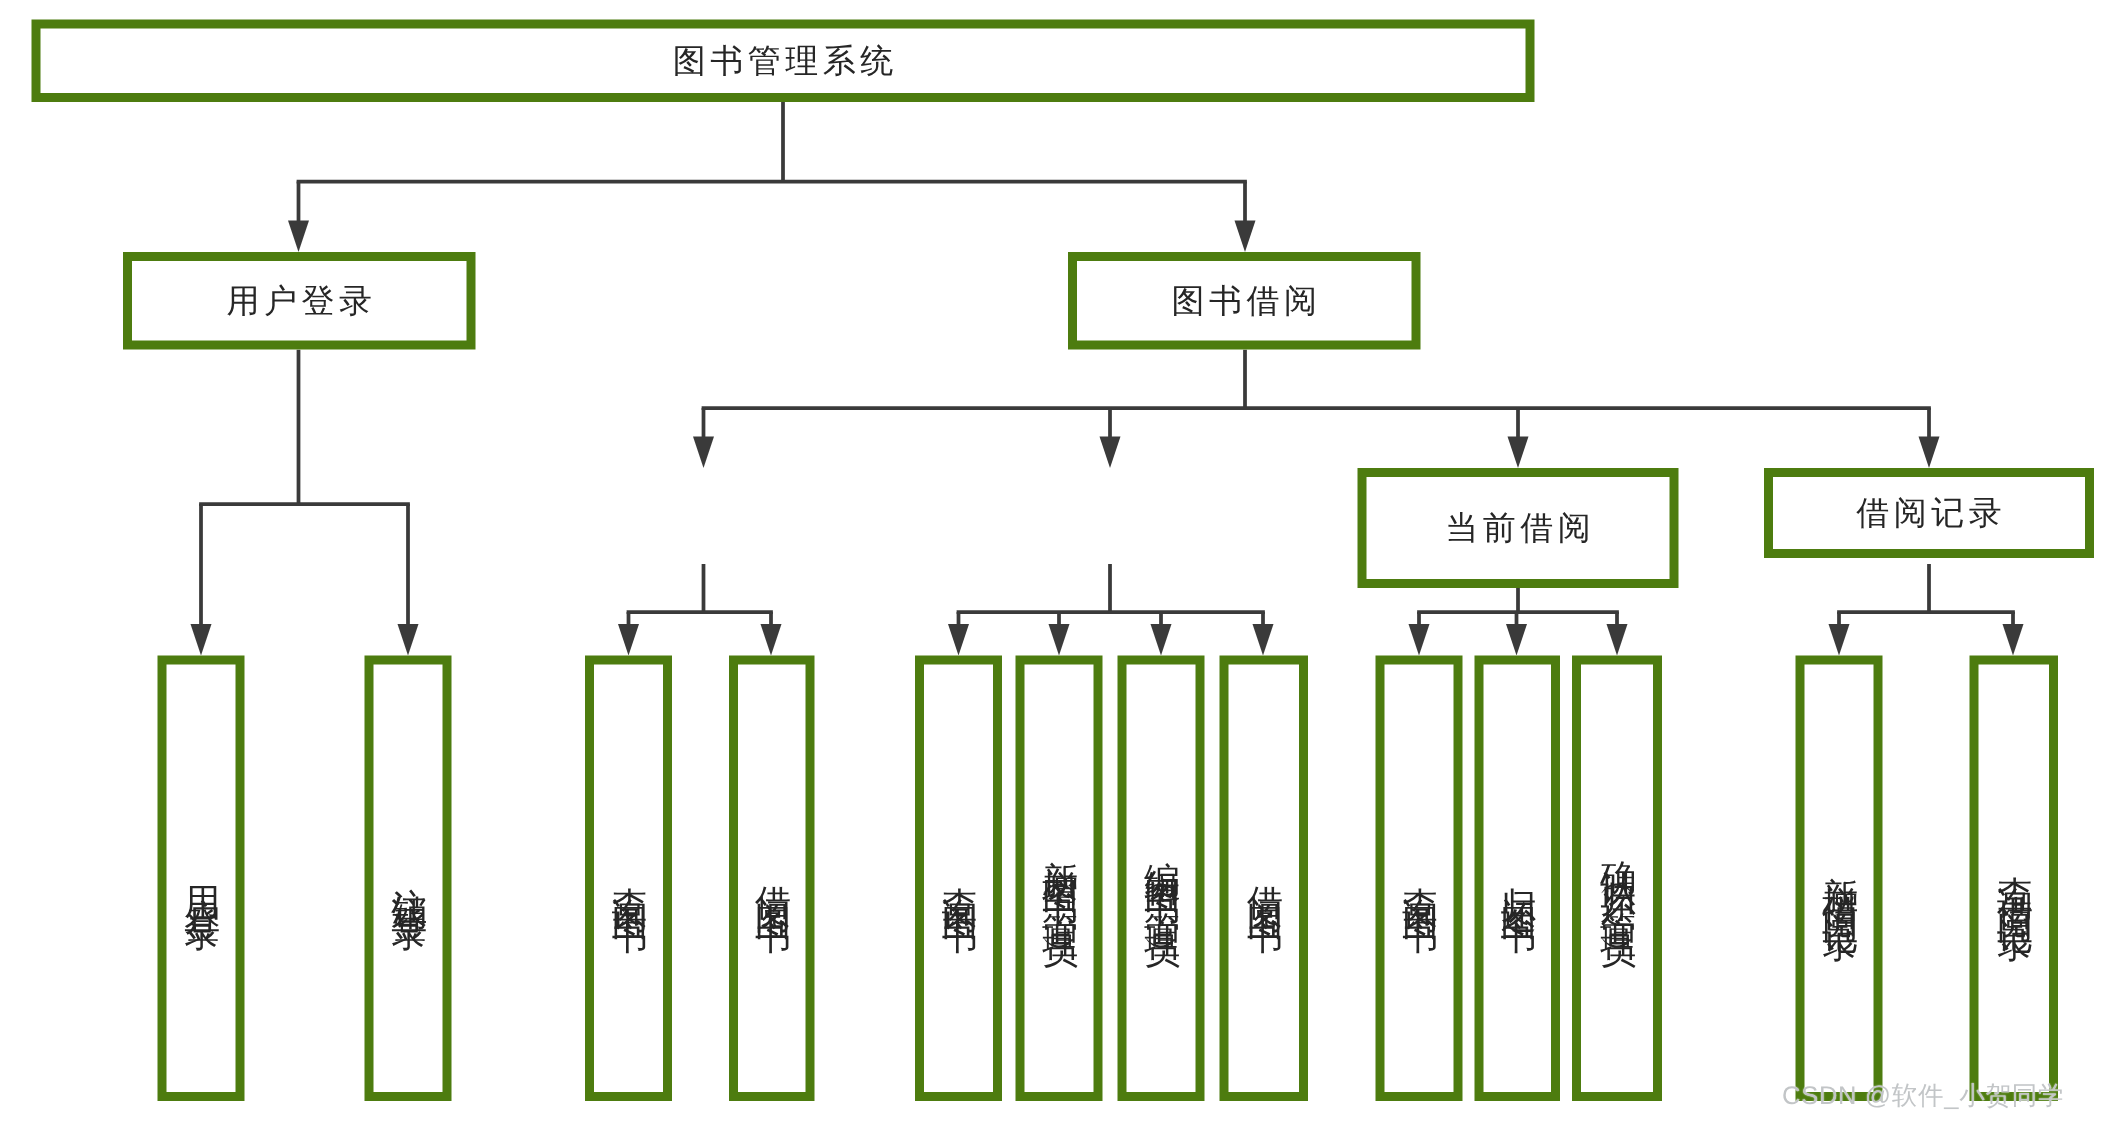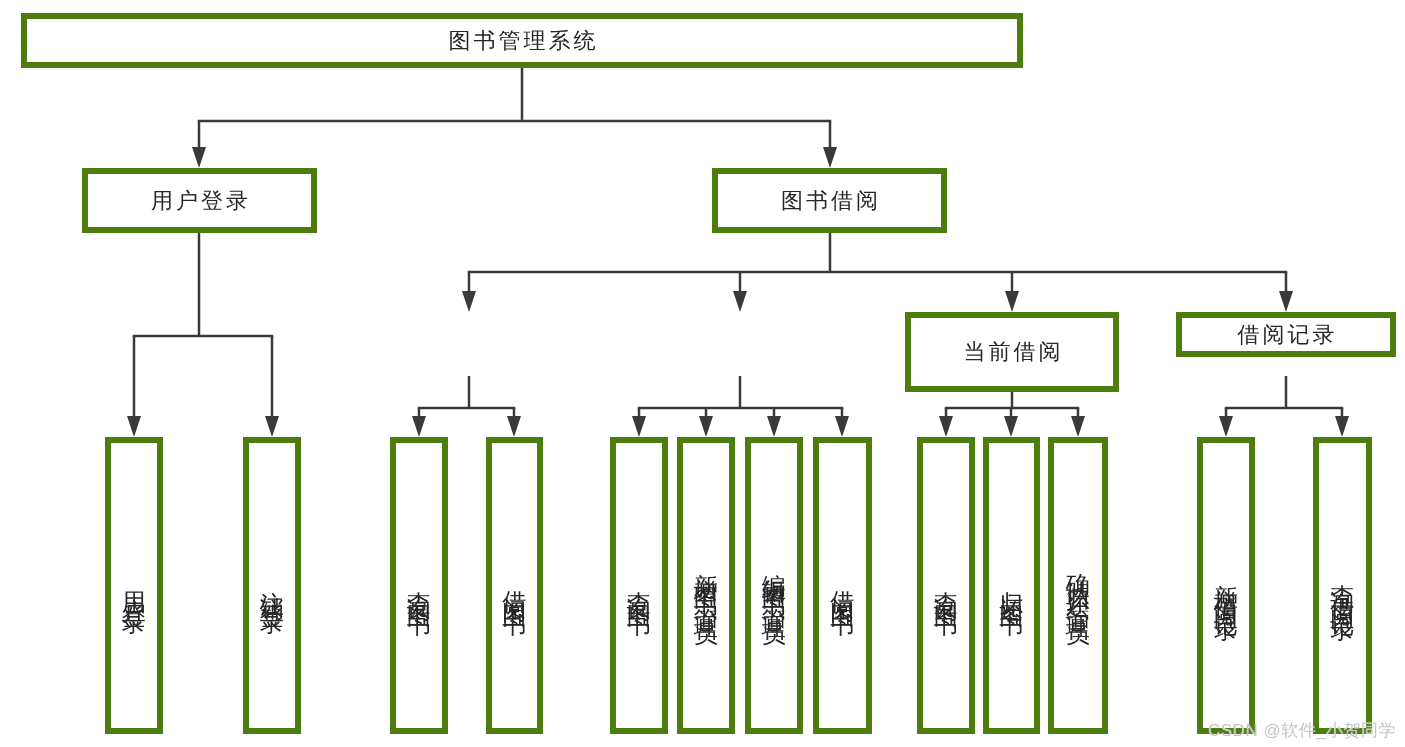--- a/index.html
+++ b/index.html
@@ -19,21 +19,20 @@
     font-size:22px; letter-spacing:3px; text-indent:3px; white-space:nowrap;
   }
   .node.v span {
     display:block; writing-mode:vertical-rl; text-orientation:mixed;
     font-size:24px; letter-spacing:7px; line-height:1.15;
   }
   .watermark {
     position:absolute; left:1188px; top:719px; font-size:17px;
     color:#c2c5c7; white-space:nowrap; letter-spacing:0.5px;
     text-shadow:0 0 1px #ffffff;
-    margin-left:20px;
   }
 </style>
 </head>
 <body>
 
 <div class="canvas">
 
   <svg class="connectors" viewBox="0 0 1405 747" xmlns="http://www.w3.org/2000/svg">
 
     <path d="M522 68 V121"></path>
@@ -103,21 +102,21 @@
   <div class="node h" style="left:82px;top:168px;width:235px;height:65px">
     <span>用户登录</span>
   </div>
   <div class="node h" style="left:712px;top:168px;width:235px;height:65px">
     <span>图书借阅</span>
   </div>
 
   <div class="node h" style="left:905px;top:312px;width:214px;height:80px">
     <span>当前借阅</span>
   </div>
-  <div class="node h" style="left:1176px;top:312px;width:220px;height:45px">
+  <div class="node h" style="left:1176px;top:312px;width:220px;height:60px">
     <span>借阅记录</span>
   </div>
 
   <div class="node v" style="left:105px;top:437px;width:58px;height:297px">
     <span>用户登录</span>
   </div>
   <div class="node v" style="left:243px;top:437px;width:58px;height:297px">
     <span>注销登录</span>
   </div>
 

